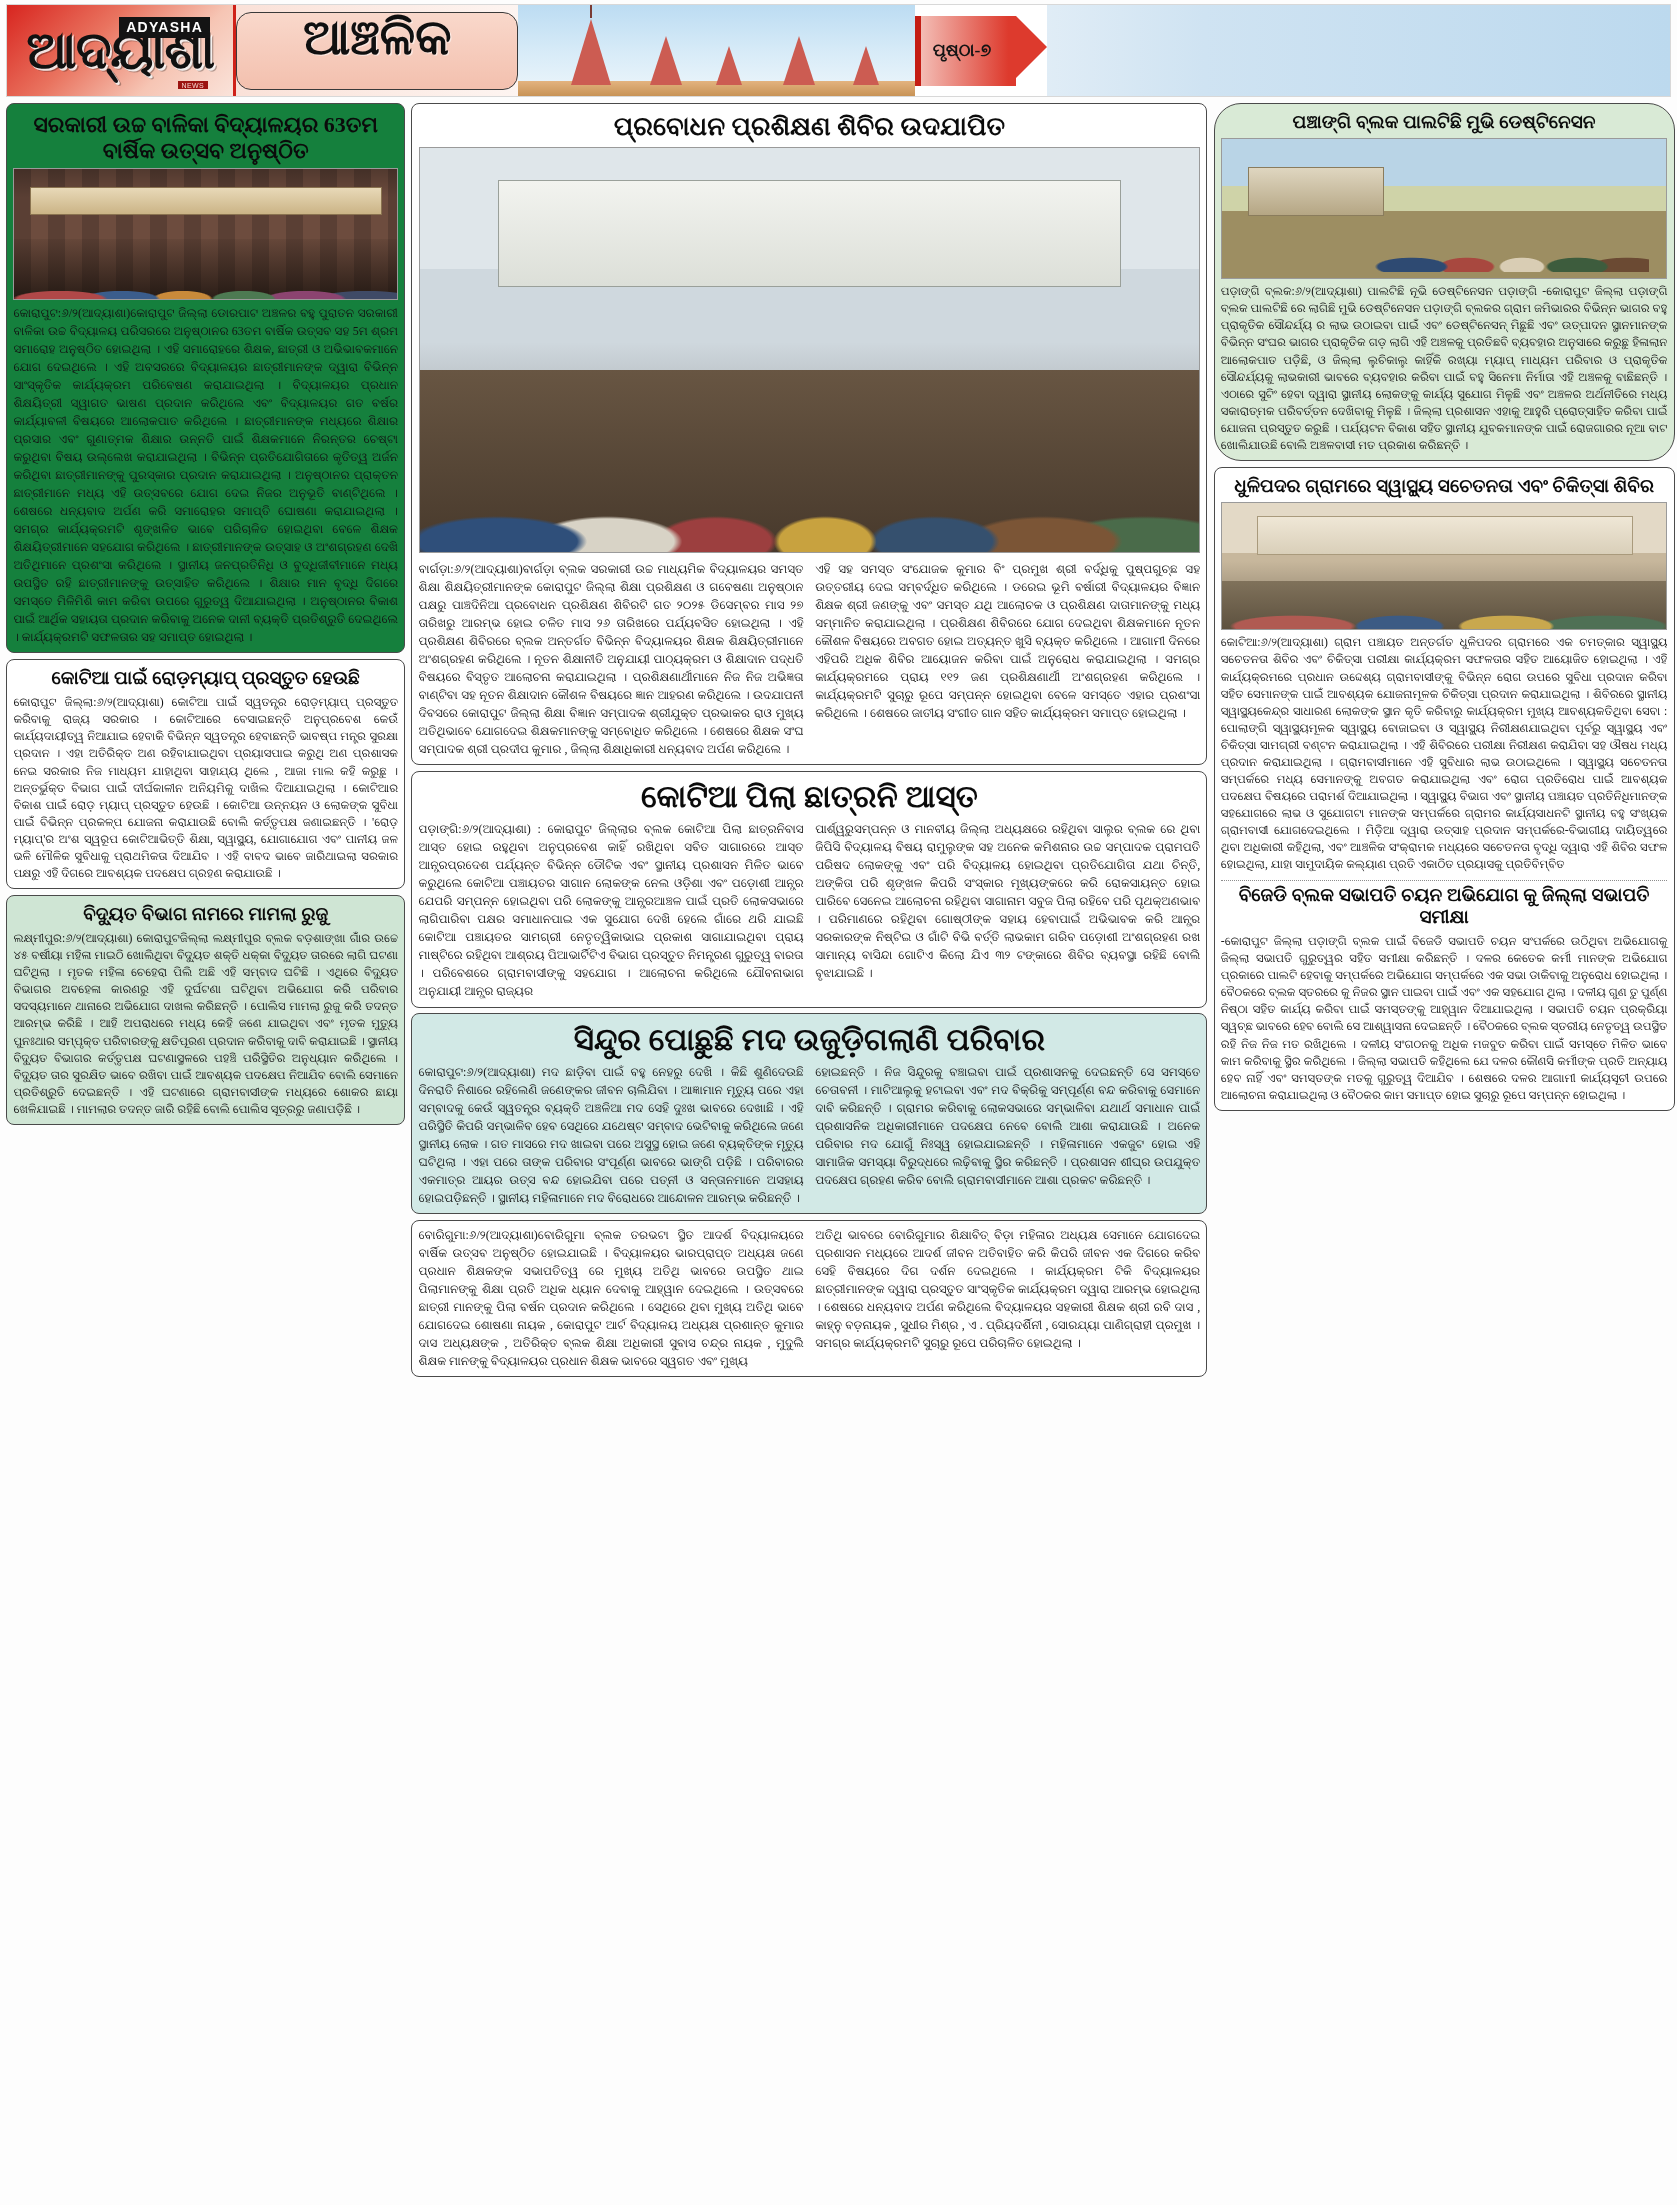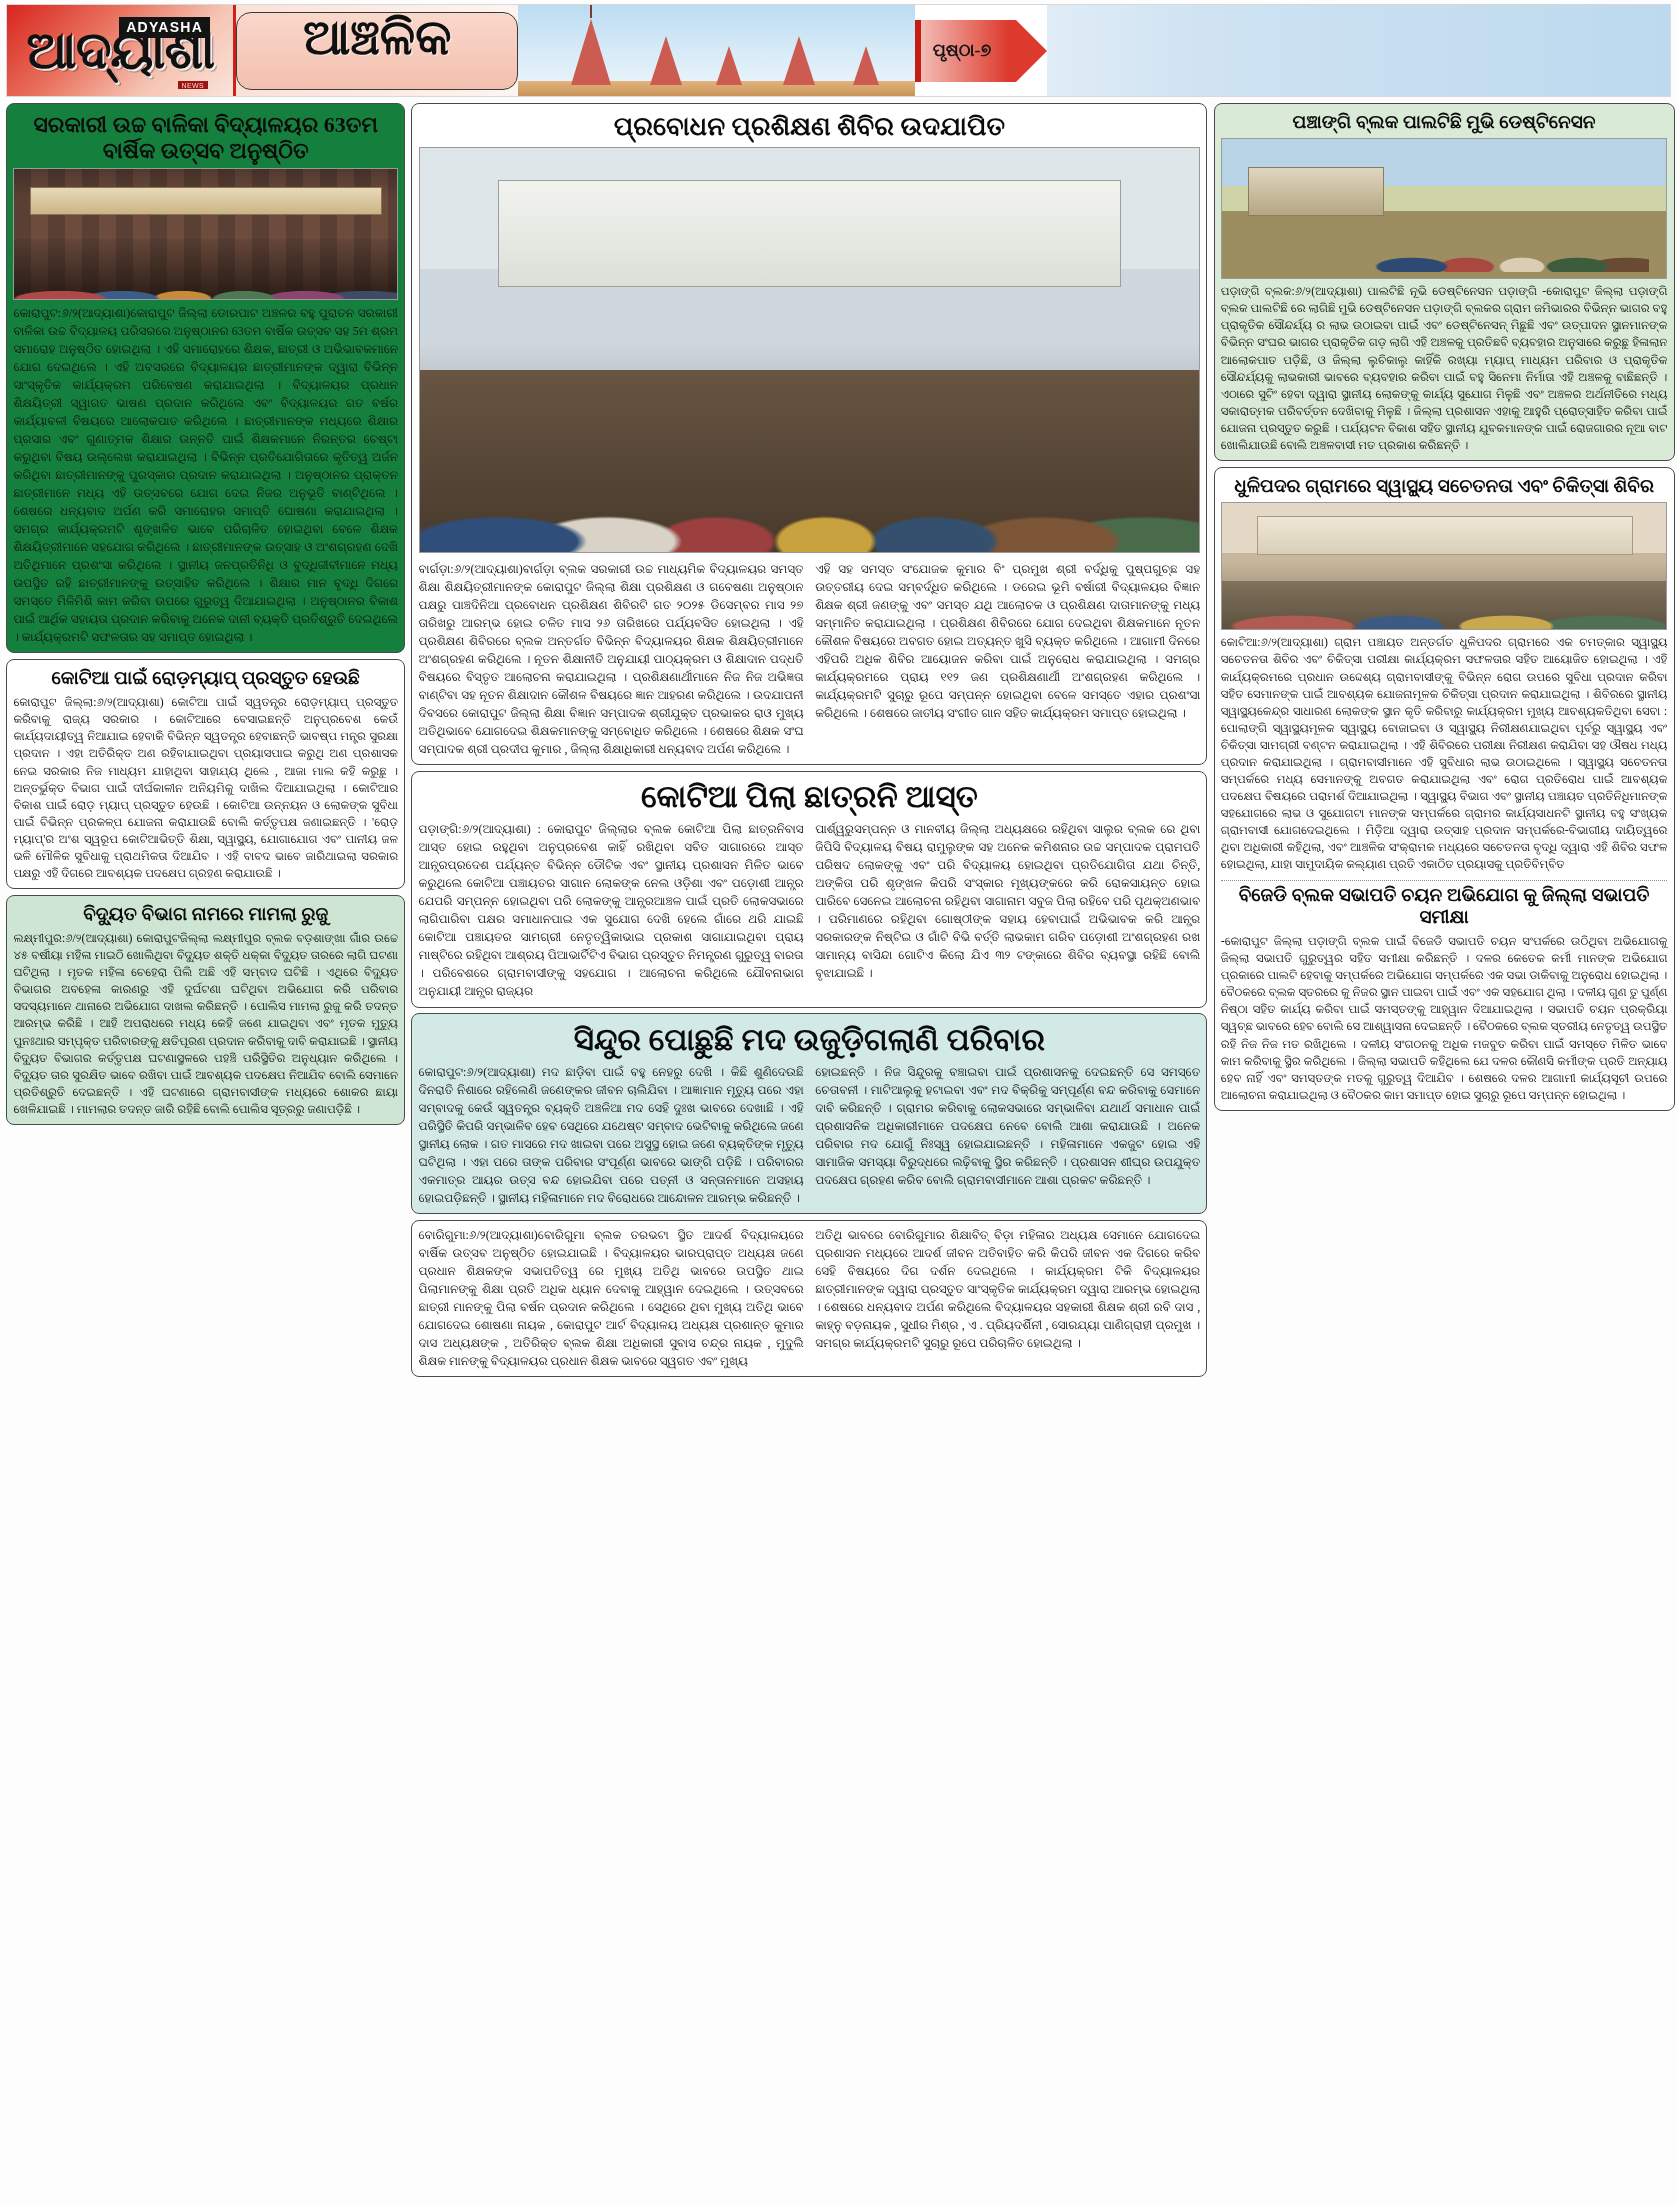--- a/index.html
+++ b/index.html
@@ -117,21 +117,21 @@
   .flagpole { position:absolute; width:1.8px; background:#7a3b34; }
 
   .pageno-tag {
     flex:none; width: 132px;
     display:flex; align-items:center;
     position:relative;
     background:#ffffff;
   }
   .pageno-arrow {
     position:relative;
-    height: 62px; width: 101px;
+    height: 70px; width: 101px;
     background: linear-gradient(90deg,#f3bdb5 0%, #dd3a2d 92%);
     display:flex; align-items:center; padding-left: 11.5px;
     border-left: 6.2px solid #c41d14;
   }
   .pageno-arrow:after {
     content:""; position:absolute; right:-31px; top:0;
     border-top: 31px solid transparent;
     border-bottom: 31px solid transparent;
     border-left: 31px solid #dd3a2d;
   }
@@ -150,21 +150,21 @@
   .col { display:flex; flex-direction:column; gap: 5.7px; }
 
   .card {
     border: 0.9px solid #4a4a4a;
     border-radius: 8px;
     background: #fff;
     padding: 5.3px 6.2px 6.2px 6.2px;
     overflow: hidden;
   }
   .card.blue  { background:#15803d; }
-  .card.green { background:#d9ead6; }
+  .card.green { background:#d9ead6;border-radius:27px; }
   .card.mint  { background:#d2e9e6; }
   .card.lgreen{ background:#cfe5d4; }
   .card.plain { background:#ffffff; }
 
   .hl {
     text-align:center;
     font-family:"Liberation Serif","DejaVu Serif",serif;
     font-weight: 800;
     color:#0b0b0b;
     line-height: 1.18;

